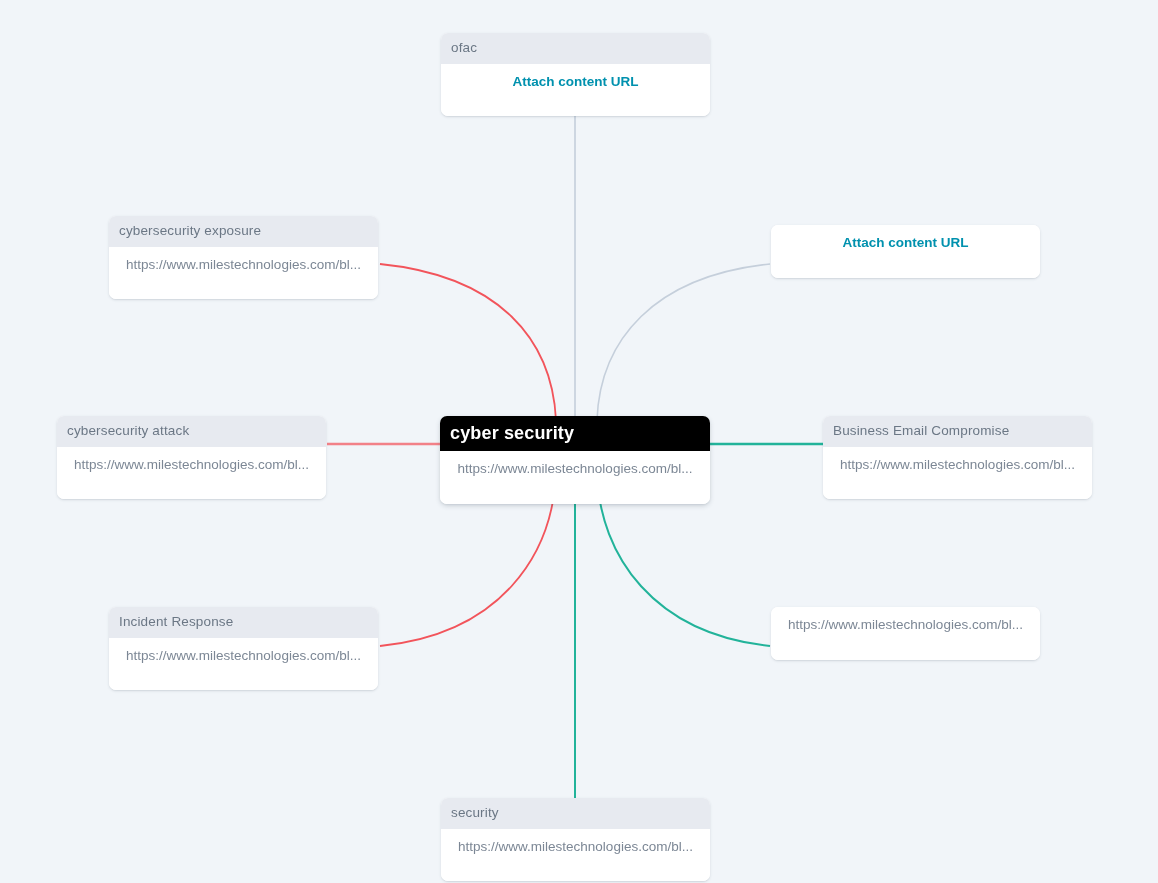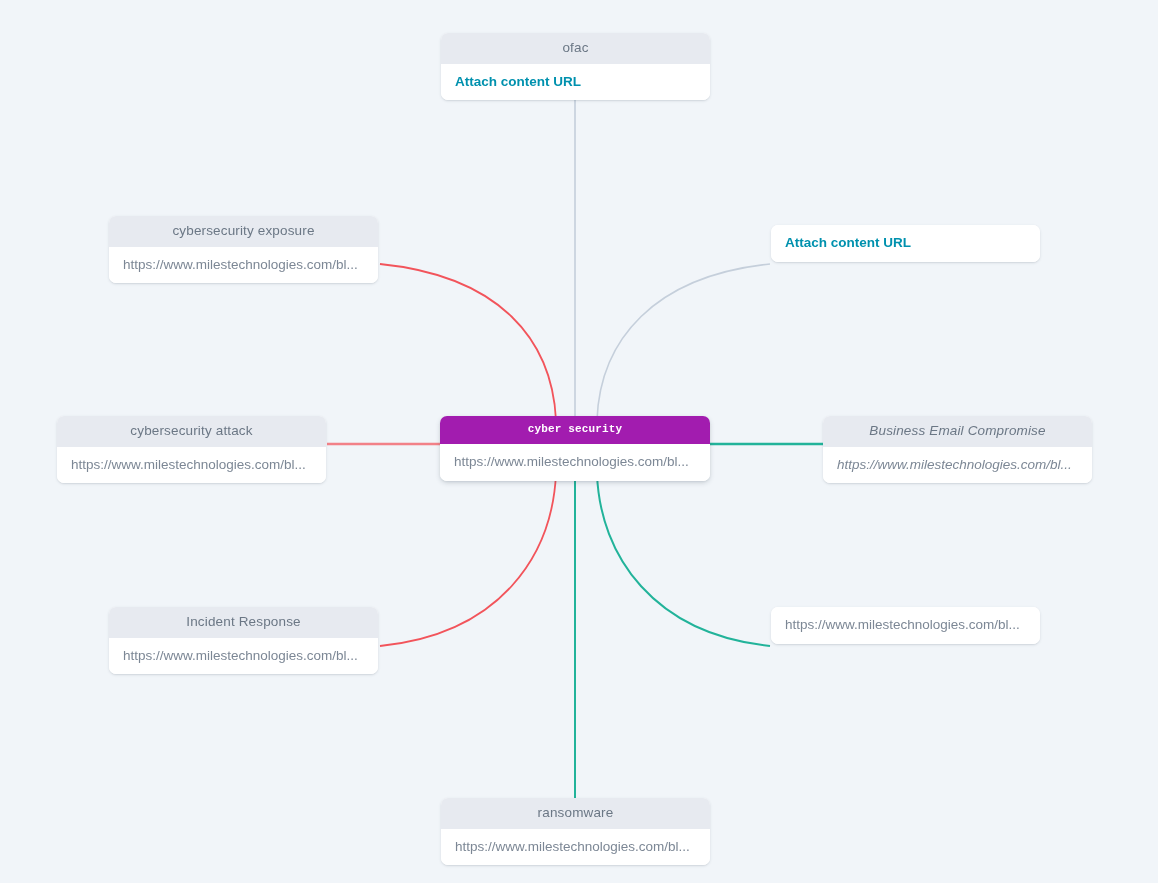--- a/index.html
+++ b/index.html
@@ -34,49 +34,47 @@
     background: #ffffff;
     box-shadow: 0 1px 3px rgba(45, 62, 80, 0.13), 0 1px 1px rgba(45, 62, 80, 0.06);
     overflow: hidden;
     box-sizing: border-box;
   }
   .node-header {
     background: #e7eaf0;
     color: #6b7785;
     font-size: 13.5px;
     line-height: 1;
-    text-align: center;
     padding: 8px 10px 9px 10px;
     white-space: nowrap;
     overflow: hidden;
     text-overflow: ellipsis;
     letter-spacing: 0.15px;
   }
   .node-body {
     background: #ffffff;
     color: #7c8795;
     font-size: 13.5px;
     line-height: 1;
-    text-align: left;
-    padding: 11px 14px 12px 14px;
+    text-align: center;
+    padding: 11px 14px 28px 14px;
     white-space: nowrap;
     overflow: hidden;
     text-overflow: ellipsis;
   }
   .node-body.attach {
     color: #0091ae;
     font-weight: bold;
     cursor: pointer;
   }
   .node.center .node-header {
-    background: #a21caf;
+    background: #000000;
     color: #ffffff;
     font-weight: bold;
-    font-size: 11px;
-    font-family: Liberation Mono, monospace;
+    font-size: 18px;
   }
   .node.center {
     box-shadow: 0 2px 5px rgba(45, 62, 80, 0.18), 0 1px 2px rgba(45, 62, 80, 0.08);
   }
 </style>
 </head>
 <body>
 
 <div id="canvas">
 
@@ -116,32 +114,32 @@
   <div class="node" style="left:57px; top:416px; width:269px;">
     <div class="node-header">cybersecurity attack</div>
     <div class="node-body">https://www.milestechnologies.com/bl...</div>
   </div>
 
   <div class="node center" style="left:440px; top:416px; width:270px;">
     <div class="node-header">cyber security</div>
     <div class="node-body">https://www.milestechnologies.com/bl...</div>
   </div>
 
-  <div class="node" style="left:823px; top:416px; width:269px;font-style:italic;">
+  <div class="node" style="left:823px; top:416px; width:269px;">
     <div class="node-header">Business Email Compromise</div>
     <div class="node-body">https://www.milestechnologies.com/bl...</div>
   </div>
 
   <div class="node" style="left:109px; top:607px; width:269px;">
     <div class="node-header">Incident Response</div>
     <div class="node-body">https://www.milestechnologies.com/bl...</div>
   </div>
 
   <div class="node" style="left:771px; top:607px; width:269px;">
     <div class="node-body">https://www.milestechnologies.com/bl...</div>
   </div>
 
   <div class="node" style="left:441px; top:798px; width:269px;">
-    <div class="node-header">ransomware</div>
+    <div class="node-header">security</div>
     <div class="node-body">https://www.milestechnologies.com/bl...</div>
   </div>
 
 </div>
 
 </body></html>

